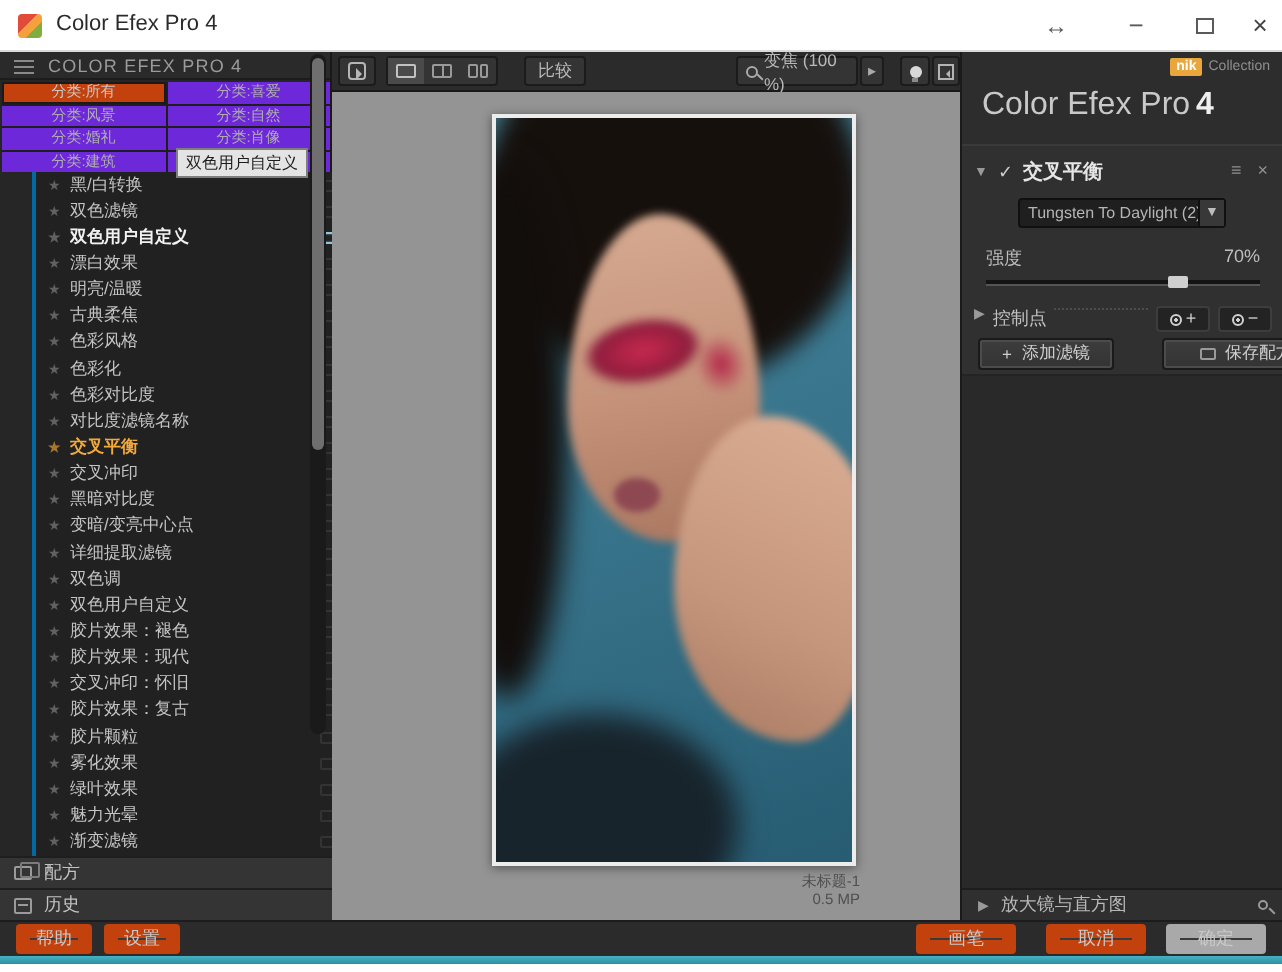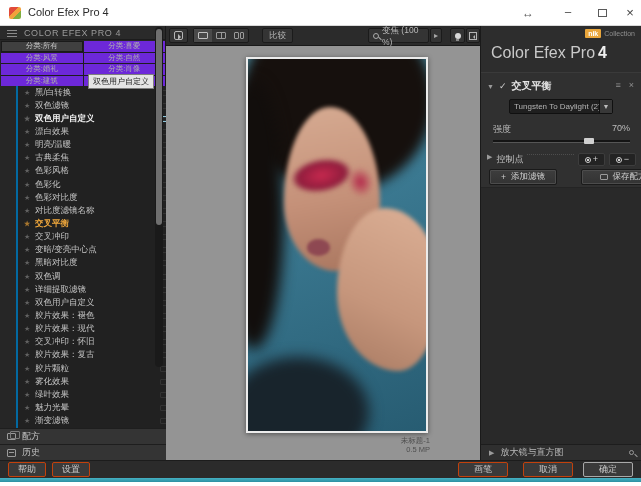--- a/index.html
+++ b/index.html
@@ -24,21 +24,21 @@
 
   
   .left-panel{position:absolute;left:0;top:0;width:166px;height:434px;background:#262626;border-right:1px solid #191919;}
   .lp-header{position:absolute;left:0;top:0;width:100%;height:14px;background:#2a2a2a;border-bottom:1px solid #1c1c1c;}
   .burger{position:absolute;left:7px;top:4px;width:10px;height:7px;border-top:1px solid #8a8a8a;border-bottom:1px solid #8a8a8a;}
   .burger::after{content:"";position:absolute;left:0;top:2px;width:10px;height:1px;background:#8a8a8a;}
   .lp-header .txt{position:absolute;left:24px;top:2px;font-size:9px;letter-spacing:.6px;color:#9a9a9a;}
   .lp-cats{position:absolute;left:1px;top:15px;width:164px;height:45px;display:grid;
     grid-template-columns:1fr 1fr;grid-auto-rows:1fr;gap:1px;background:#1e1e1e;}
   .cat{background:#6d28d9;color:#aeaeae;font-size:7.5px;display:flex;align-items:center;justify-content:center;cursor:default;}
-  .cat.active{background:#404040;color:#c8c8c8;box-shadow:inset 0 0 0 1px #1a1a1a;}
+  .cat.active{background:#c2410c;color:#c8c8c8;box-shadow:inset 0 0 0 1px #1a1a1a;}
   .lp-list{position:absolute;left:16px;top:60px;width:166px;height:342px;background:#212121;border-left:2px solid #0369a1;}
   .row{position:relative;height:13.15px;display:flex;align-items:center;padding:0 14px 0 6px;color:#c4c4c4;font-size:8.5px;white-space:nowrap;}
   .row .star{width:11px;font-size:7px;color:#616161;flex:0 0 auto;}
   .row .lbl{flex:1 1 auto;overflow:hidden;}
   .row .row-icon{flex:0 0 auto;width:8px;height:6px;border:1px solid #6a6a6a;border-radius:1px;opacity:.25;}
   .row.bold{font-weight:bold;color:#f1f1f1;}
   .row.bold .row-icon{border-color:#8fc6da;opacity:1;box-shadow:inset 0 0 1px #8fc6da;}
   .row.selected{font-weight:bold;color:#f2a93c;}
   .row.selected .star{color:#a8772f;}
   .scroll-track{position:absolute;right:2px;top:1px;width:8px;height:340px;background:#1a1a1a;border-radius:4px;}
@@ -137,21 +137,21 @@
   .mini-save{width:8px;height:6px;border:1px solid #9a9a9a;border-radius:1px;}
   .rp-empty{position:absolute;left:0;top:162px;width:161px;height:256px;background:#292929;}
   .loupe-bar{position:absolute;left:0;top:418px;width:161px;height:16px;background:#2f2f2f;border-top:1px solid #1d1d1d;
     display:flex;align-items:center;gap:6px;padding:0 8px;color:#b8b8b8;font-size:9px;}
   .loupe-bar .tri{color:#9a9a9a;font-size:7px;}
   .pin{margin-left:auto;width:5px;height:5px;border:1px solid #9a9a9a;border-radius:50%;position:relative;}
   .pin::after{content:"";position:absolute;left:4px;top:4px;width:4px;height:1px;background:#9a9a9a;transform:rotate(45deg);}
 
   
   .bottom-bar{position:absolute;left:0;top:434px;width:641px;height:18px;background:#2b2b2b;border-top:1px solid #1c1c1c;}
-  .bbtn{position:absolute;top:1px;height:15px;background:#3a3a3a;border:1px solid #c2410c;border-radius:2px;
+  .bbtn{position:absolute;top:1px;height:15px;background:#3a3a3a;border:7px solid #c2410c;border-radius:2px;
     color:#c9c9c9;font-size:9px;display:flex;align-items:center;justify-content:center;}
   .b-help{left:8px;width:38px;}
   .b-settings{left:52px;width:38px;}
   .b-brush{left:458px;width:50px;}
   .b-cancel{left:523px;width:50px;}
   .b-ok{left:583px;width:50px;border-color:#a9a9a9;}
 </style>
 </head>
 <body>
 
@@ -278,39 +278,39 @@
           </div>
 
           <div class="row">
             <span class="star">★</span>
             <span class="lbl">交叉冲印</span>
             <span class="row-icon"></span>
           </div>
 
           <div class="row">
             <span class="star">★</span>
+            <span class="lbl">黑暗对比度</span>
+            <span class="row-icon"></span>
+          </div>
+
+          <div class="row">
+            <span class="star">★</span>
             <span class="lbl">变暗/变亮中心点</span>
             <span class="row-icon"></span>
           </div>
 
           <div class="row">
             <span class="star">★</span>
-            <span class="lbl">黑暗对比度</span>
+            <span class="lbl">详细提取滤镜</span>
             <span class="row-icon"></span>
           </div>
 
           <div class="row">
             <span class="star">★</span>
             <span class="lbl">双色调</span>
-            <span class="row-icon"></span>
-          </div>
-
-          <div class="row">
-            <span class="star">★</span>
-            <span class="lbl">详细提取滤镜</span>
             <span class="row-icon"></span>
           </div>
 
           <div class="row">
             <span class="star">★</span>
             <span class="lbl">双色用户自定义</span>
             <span class="row-icon"></span>
           </div>
 
           <div class="row">

